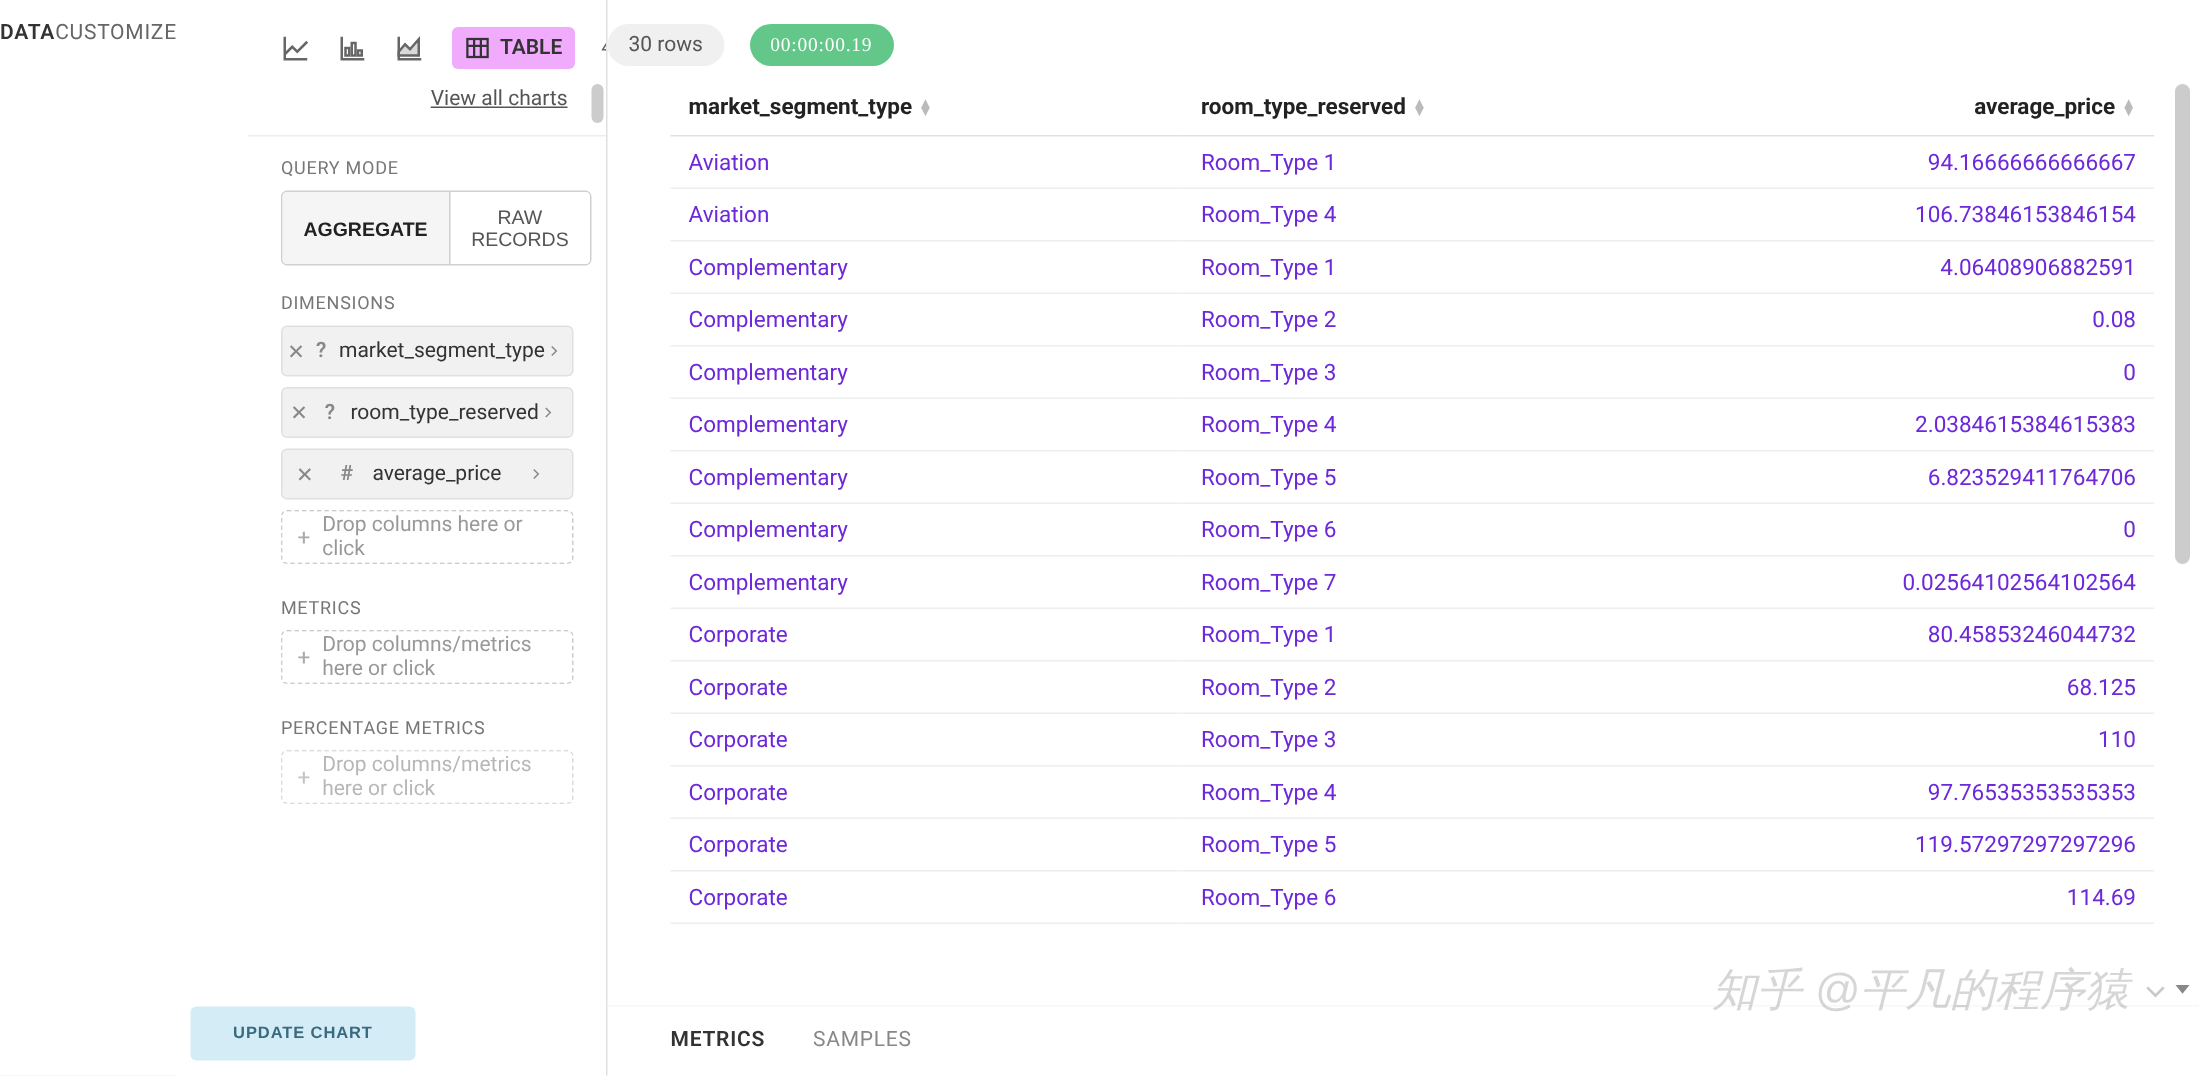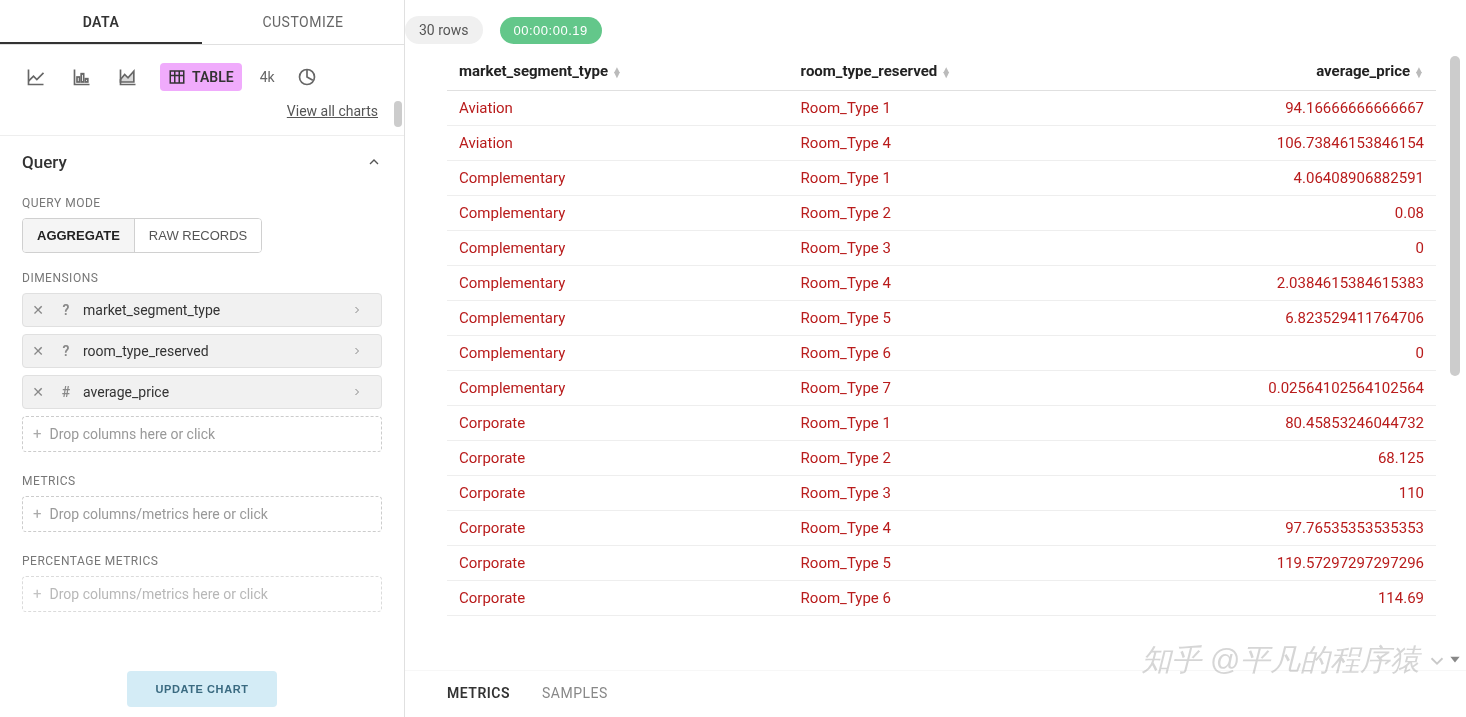--- a/index.html
+++ b/index.html
@@ -1,60 +1,60 @@
 <!DOCTYPE html>
 <html><head>
 <meta charset="utf-8">
 <style>
 * { box-sizing: border-box; margin: 0; padding: 0; }
 body { font-family: -apple-system, BlinkMacSystemFont, "Segoe UI", Roboto, Arial, sans-serif; font-size: 14px; color: #333; background: #fff; overflow: hidden; }
 .app { display: flex; height: 717px; width: 1466px; }
-.sidebar { width: 405px; border-right: 1px solid #e0e0e0; display: flex; flex-direction: column; height: 100%; position: relative; }
+.sidebar { width: 405px; border-right: 1px solid #e0e0e0; display: flex; flex-direction: row; height: 100%; position: relative; gap: 47px; }
 .tabs-top { display: flex; border-bottom: 1px solid #e0e0e0; }
 .tab-top { flex: 1; text-align: center; padding: 14px 0 12px; font-size: 14px; letter-spacing: .5px; color: #666; cursor: pointer; border-bottom: 2px solid transparent; }
 .tab-top.active { color: #333; font-weight: 600; border-bottom: 2px solid #333; }
 .sidebar-scroll { flex: 1; overflow-y: auto; padding: 0 0 10px 0; position: relative; }
 .chart-type-row { display: flex; align-items: center; gap: 18px; padding: 18px 22px 4px 22px; }
 .ct-icon { width: 28px; height: 28px; display:flex; align-items:center; justify-content:center; color:#666; cursor:pointer; border-radius:4px;}
 .ct-icon.active { background:#f0abfc; color:#333; font-weight:600; padding:0 8px; width:auto; }
 .ct-icon.active span { margin-left:6px; font-size:14px; }
 .ct-text { font-size:14px; color:#666; cursor:pointer; }
 .view-all { text-align:right; padding: 8px 26px 16px 0; }
 .view-all a { color:#555; font-size:14px; text-decoration: underline; cursor:pointer; }
 .section { border-top:1px solid #eee; }
 .section-header { display:flex; align-items:center; justify-content:space-between; padding: 16px 22px 10px 22px; cursor:pointer; }
 .section-header h3 { font-size:17px; font-weight:500; color:#333; }
 .chev { width:16px; height:16px; }
 .label-sm { font-size:12px; letter-spacing:.5px; color:#777; padding: 14px 22px 8px 22px; }
 .seg { display:flex; margin: 0 22px 4px 22px; border:1px solid #d0d0d0; border-radius:4px; overflow:hidden; width:fit-content; }
 .seg button { border:none; background:#fff; padding:9px 14px; font-size:13px; color:#555; cursor:pointer; }
 .seg button.active { background:#f5f5f5; color:#222; font-weight:600; }
-.seg button + button { border-left:1px solid #d0d0d0;text-align:right; }
+.seg button + button { border-left:1px solid #d0d0d0; }
 .dims { padding: 0 22px; }
 .dim-chip { display:flex; align-items:center; background:#f1f1f1; border:1px solid #e0e0e0; border-radius:4px; margin-bottom:7px; height:34px; }
 .dim-x { width:30px; text-align:center; cursor:pointer; color:#888; }
 .dim-type { width:26px; text-align:center; color:#888; font-weight:600; }
 .dim-name { flex:1; font-size:14px; color:#333; padding-left:4px; }
 .dim-more { width:30px; text-align:center; cursor:pointer; color:#888; }
 .drop { margin: 0 22px 8px 22px; border:1px dashed #ccc; border-radius:4px; height:36px; display:flex; align-items:center; color:#999; padding:0 10px; cursor:pointer; }
 .drop .plus { margin-right:8px; font-size:15px; color:#aaa; }
 .update-bar { position:absolute; bottom:0; left:0; right:0; display:flex; justify-content:center; padding:10px 0; background:linear-gradient(to bottom, rgba(255,255,255,0), #fff 30%); }
 .update-btn { background:#d4ecf6; border:none; padding:12px 28px; border-radius:4px; font-size:11px; font-weight:700; letter-spacing:.6px; color:#3a6a80; cursor:pointer; }
 .scrollbar-v { position:absolute; right:2px; top:56px; width:8px; height:26px; background:#ccc; border-radius:4px; }
 
 .main { flex:1; display:flex; flex-direction:column; position:relative; }
 .info-bar { display:flex; align-items:center; gap:17px; padding: 16px 30px 8px 0; }
 .rows-badge { background:#f0f0f0; color:#555; padding:6px 14px; border-radius:16px; font-size:14px; }
-.perf-badge { background:#63c78a; color:#fff; padding:6px 14px; border-radius:16px; font-family: Liberation Sans, sans-serif; font-size:13px; letter-spacing:.5px;}
+.perf-badge { background:#63c78a; color:#fff; padding:6px 14px; border-radius:16px; font-family: Liberation Serif, serif; font-size:13px; letter-spacing:.5px;}
 .table-wrap { flex:1; overflow:auto; padding: 0 30px 0 42px; position:relative; }
 table { width:100%; border-collapse:collapse; }
 th { text-align:left; font-size:15px; font-weight:700; color:#222; padding:10px 12px; border-bottom:1px solid #e0e0e0; white-space:nowrap; cursor:pointer; }
 th.right, td.right { text-align:right; }
 .sort-icon { font-size:10px; color:#bbb; margin-left:4px; display:inline-flex; flex-direction:column; line-height:5px; vertical-align:middle;}
-td { font-size:15px; color:#b91c1c; padding:8px 12px; border-bottom:1px solid #eee; white-space:nowrap;}
+td { font-size:15px; color:#6d28d9; padding:8px 12px; border-bottom:1px solid #eee; white-space:nowrap;}
 .table-scroll-v { position:absolute; right:6px; top:4px; width:10px; height:320px; background:#ccc; border-radius:5px; }
 .table-scroll-down { position:absolute; right:4px; bottom:4px; width:14px; height:14px; color:#888; cursor:pointer; display:flex; align-items:center; justify-content:center;}
 .bottom-tabs { display:flex; gap:32px; padding: 14px 30px 14px 42px; border-top:1px solid #f7f7f7; }
 .bt { font-size:14px; letter-spacing:.5px; color:#888; cursor:pointer; padding-bottom:2px;}
 .bt.active { color:#333; font-weight:600; }
 .watermark { position:absolute; right:18px; bottom:36px; font-size:30px; font-weight:500; color:rgba(120,120,120,.3); font-style:italic; font-family: "PingFang SC","Microsoft YaHei",sans-serif; pointer-events:none; display:flex; align-items:center; gap:6px;}
 .watermark .chev-d { width:22px; height:22px; }
 
 svg { display:block; }
 </style>
@@ -108,26 +108,20 @@
               <circle cx="12" cy="12" r="9"></circle>
               <path d="M12 3v9l7 4"></path>
             </svg>
         </div>
       </div>
       <div class="view-all">
         <a>View all charts</a>
       </div>
 
       <div class="section">
-        <div class="section-header">
-          <h3>Query</h3>
-          <svg class="chev" viewBox="0 0 24 24" fill="none" stroke="#555" stroke-width="2">
-              <polyline points="6 15 12 9 18 15"></polyline>
-            </svg>
-        </div>
 
         <div class="label-sm">QUERY MODE</div>
         <div class="seg">
           <button class="active">AGGREGATE</button>
           <button>RAW RECORDS</button>
         </div>
 
         <div class="label-sm">DIMENSIONS</div>
         <div class="dims" id="dims-list">
             <div class="dim-chip">

